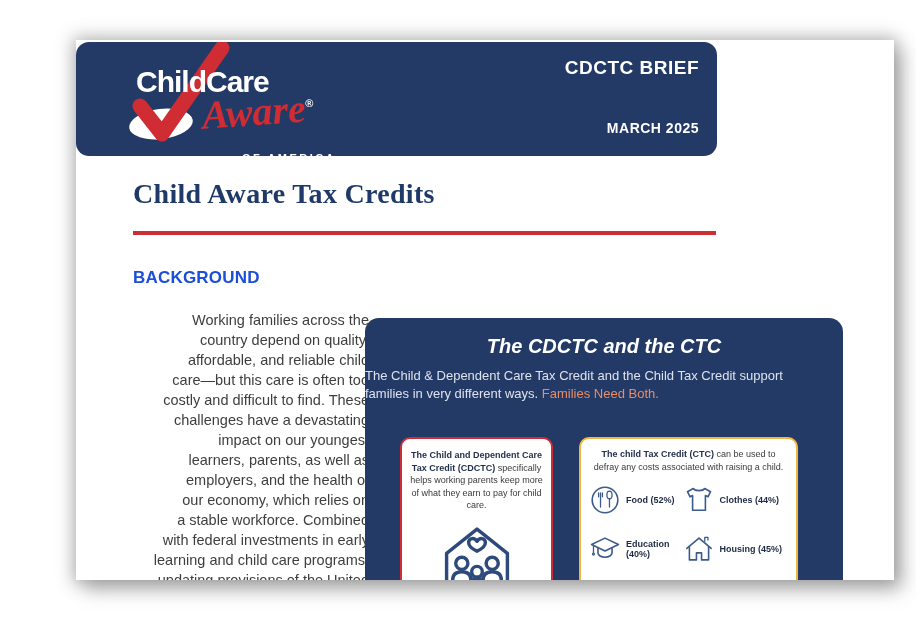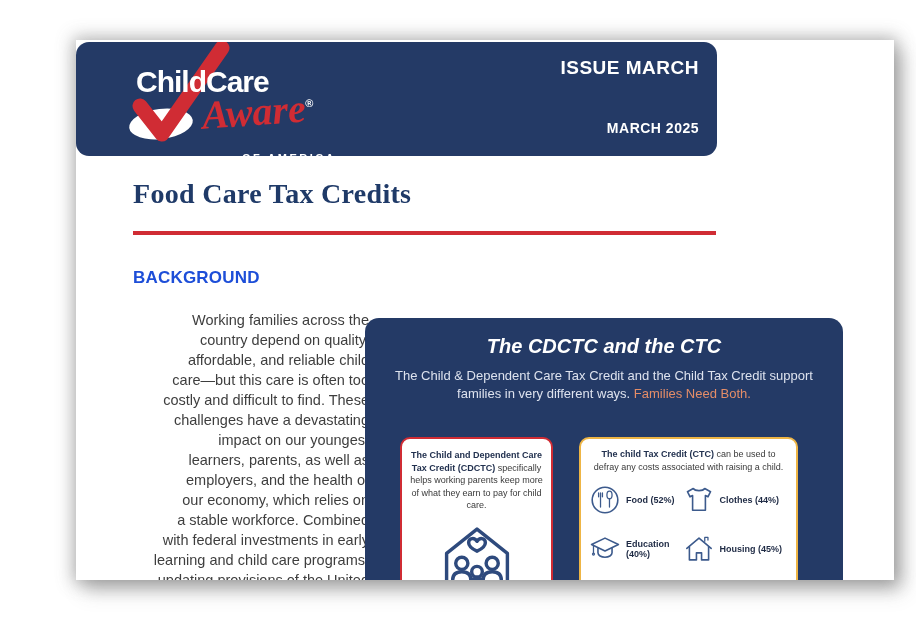--- a/index.html
+++ b/index.html
@@ -33,21 +33,21 @@
              font-family:"Liberation Serif", serif;font-weight:700;font-size:28px;letter-spacing:.3px;}
   .red-rule{position:absolute;left:57px;top:191px;width:583px;height:4px;background:var(--red);}
   .section-heading{position:absolute;left:57px;top:228px;margin:0;color:#1d4ed8;
                    font-size:17px;font-weight:800;letter-spacing:.2px;}
   .body-text{position:absolute;left:57px;top:270px;width:236px;color:#3e3e3e;
              font-size:14.5px;line-height:20px;white-space:pre-line;text-align:right;}
   
   .info-box{position:absolute;left:289px;top:278px;width:478px;height:320px;background:var(--navy);
             border-radius:14px;}
   .info-title{margin-top:17px;text-align:center;color:#ffffff;font-size:20px;font-weight:800;font-style:italic;}
-  .info-subtitle{margin-top:9px;text-align:center;color:#dde2ee;font-size:13px;line-height:18px;}
+  .info-subtitle{margin-top:9px;color:#dde2ee;font-size:13px;line-height:18px;}
   .subtitle-highlight{color:var(--salmon);}
   .card{position:absolute;background:#ffffff;border-radius:10px;box-sizing:border-box;}
   .card-left{left:35px;top:119px;width:153px;height:200px;border:2px solid var(--red);
              padding:10px 7px;text-align:center;}
   .card-right{left:214px;top:119px;width:219px;height:200px;border:2px solid var(--gold);
               padding:9px 8px;text-align:center;}
   .card-text{font-size:9px;line-height:12.5px;color:#3a3a3a;}
   .card-text b{color:#22314f;}
   .house-family{display:block;margin:8px auto 0;width:84px;height:76px;}
   .icon path,.icon circle,.icon ellipse{fill:none;stroke:#3c5a8c;stroke-width:5;
@@ -71,26 +71,26 @@
       <div class="logo">
         <div class="logo-ellipse"></div>
         <svg class="logo-check" viewBox="0 0 130 110">
           <path d="M20 64 L42 92 L102 6"></path>
         </svg>
         <div class="logo-childcare">ChildCare</div>
         <div class="logo-aware"><span>Aware</span><span class="logo-reg">®</span></div>
         <div class="logo-of-america">OF AMERICA</div>
       </div>
       <div class="header-right">
-        <div class="issue-brief">ISSUE MARCH</div>
+        <div class="issue-brief">CDCTC BRIEF</div>
         <div class="issue-date">MARCH 2025</div>
       </div>
     </div>
 
-    <h1 class="doc-title">Food Care Tax Credits</h1>
+    <h1 class="doc-title">Child Aware Tax Credits</h1>
     <div class="red-rule"></div>
     <h2 class="section-heading">BACKGROUND</h2>
     <div class="body-text">Working families across the
 country depend on quality,
 affordable, and reliable child
 care—but this care is often too
 costly and difficult to find. These
 challenges have a devastating
 impact on our youngest
 learners, parents, as well as

